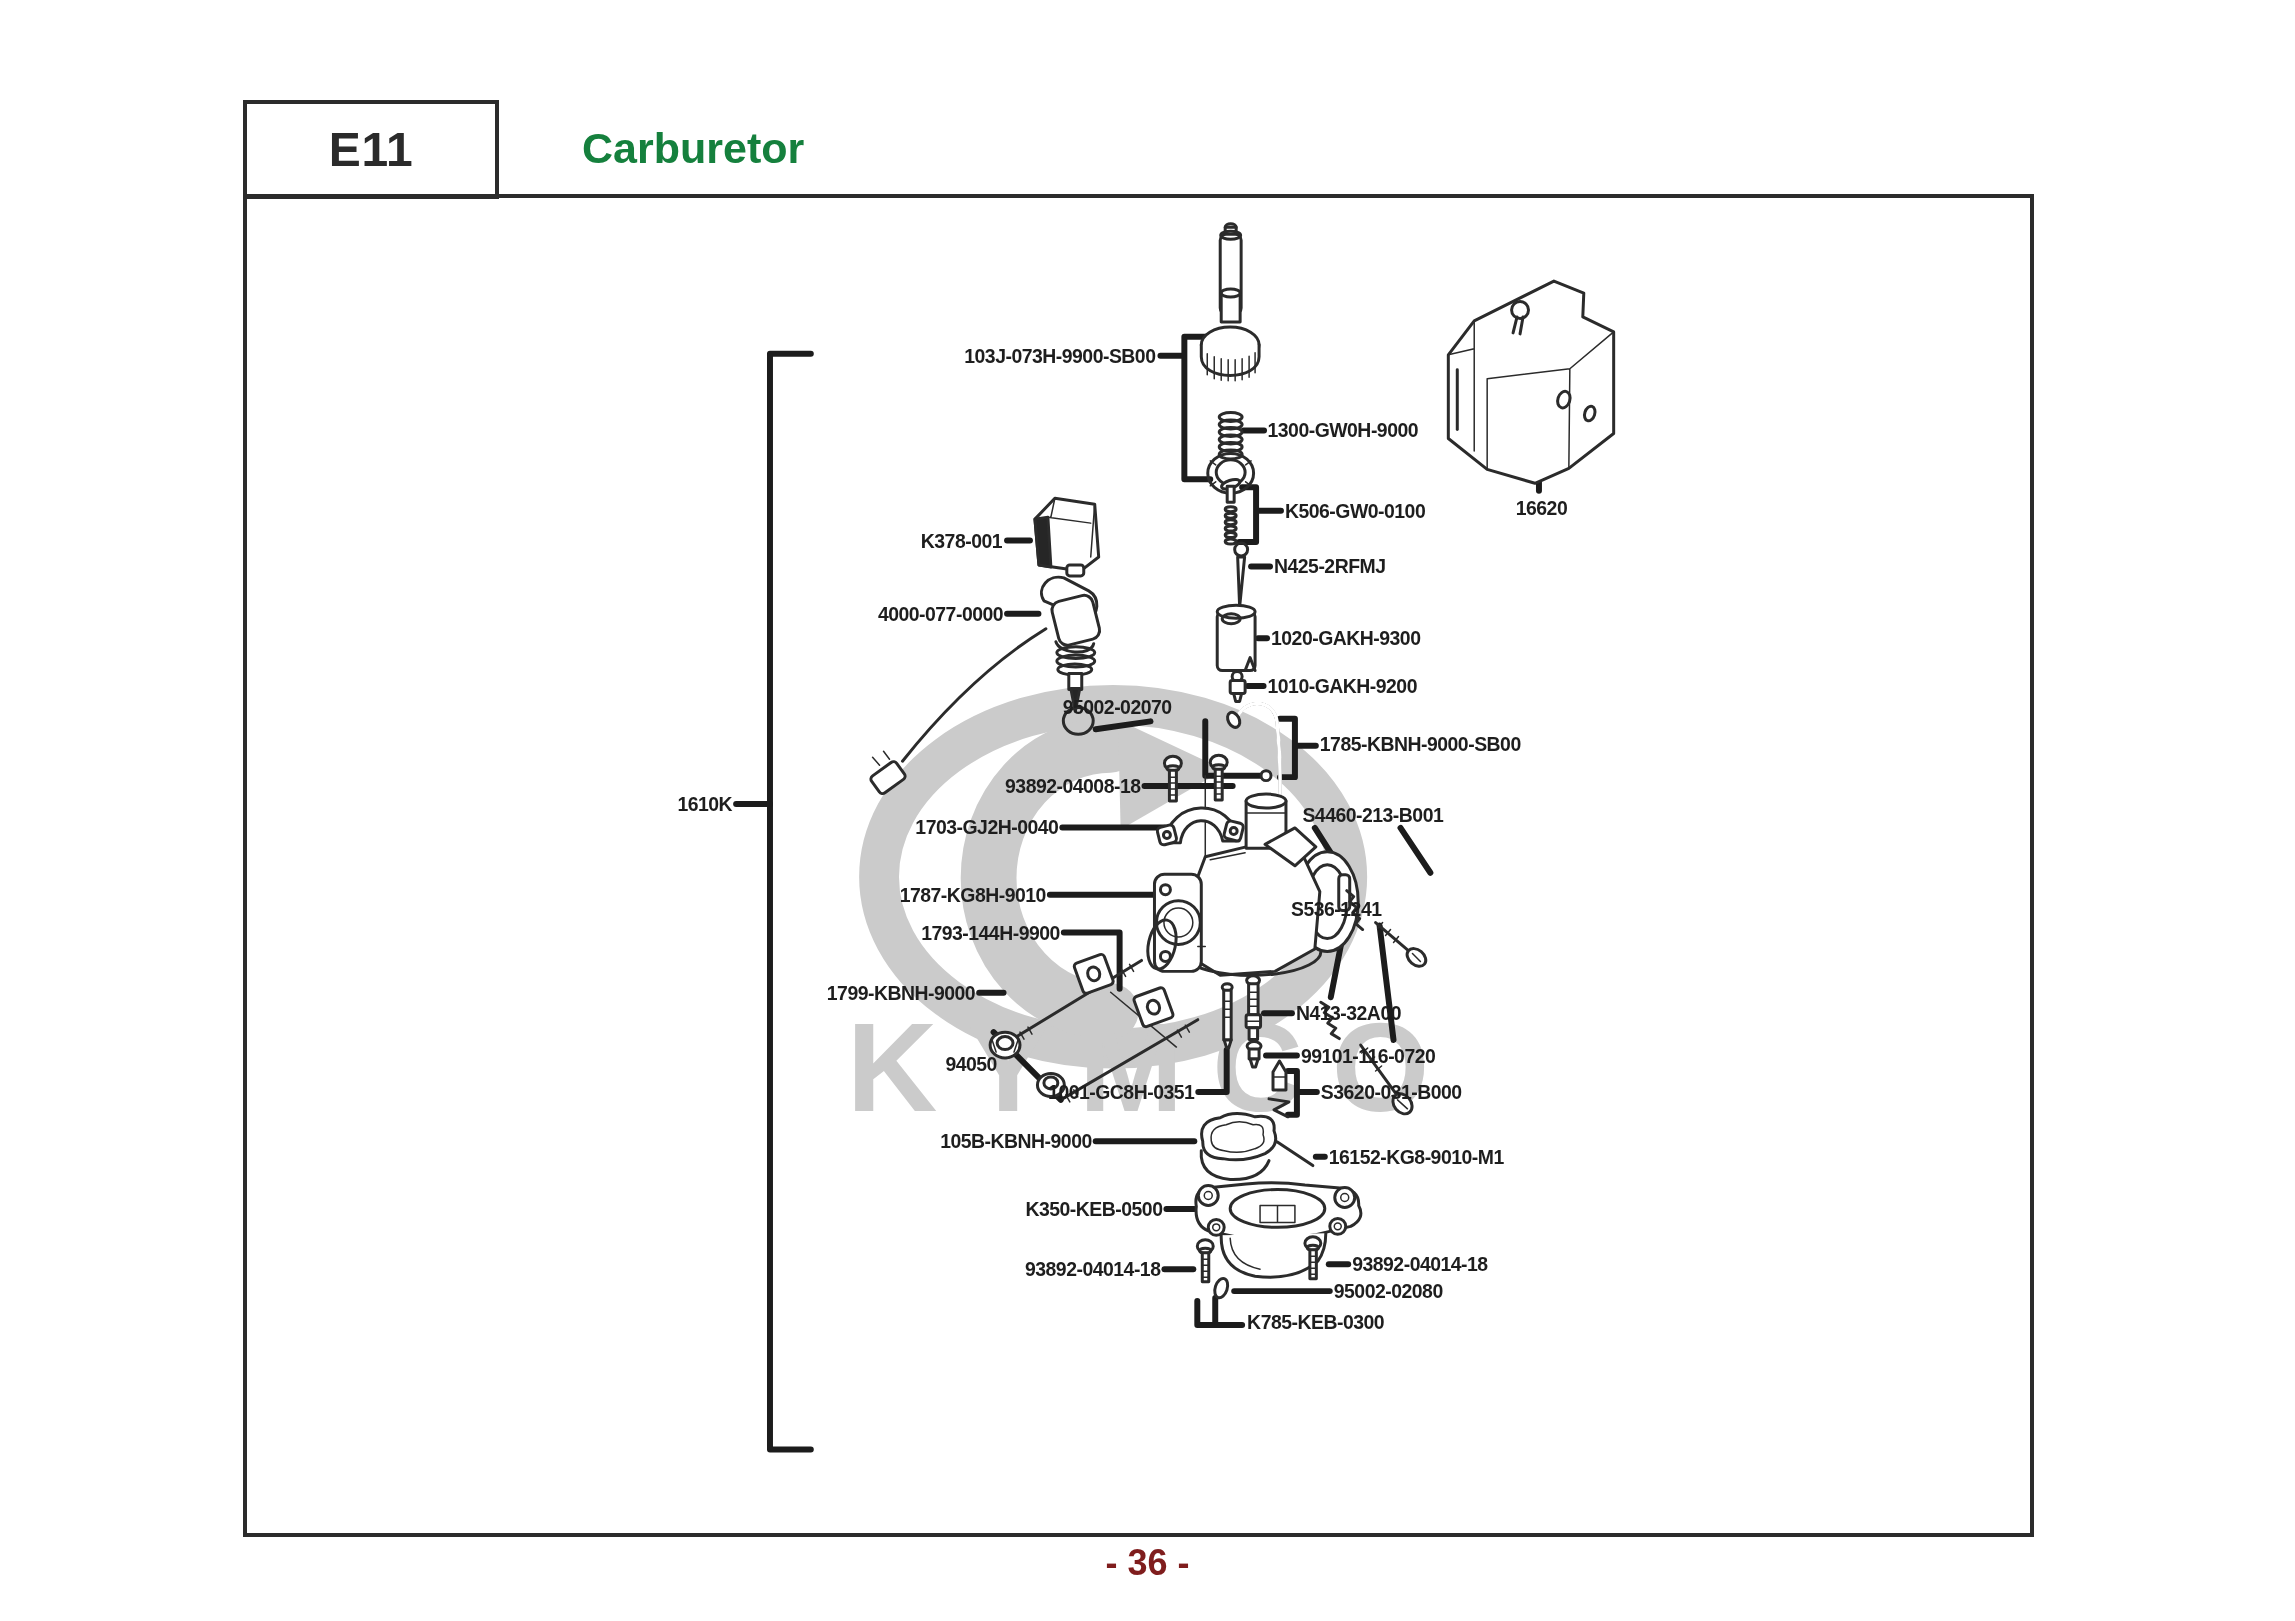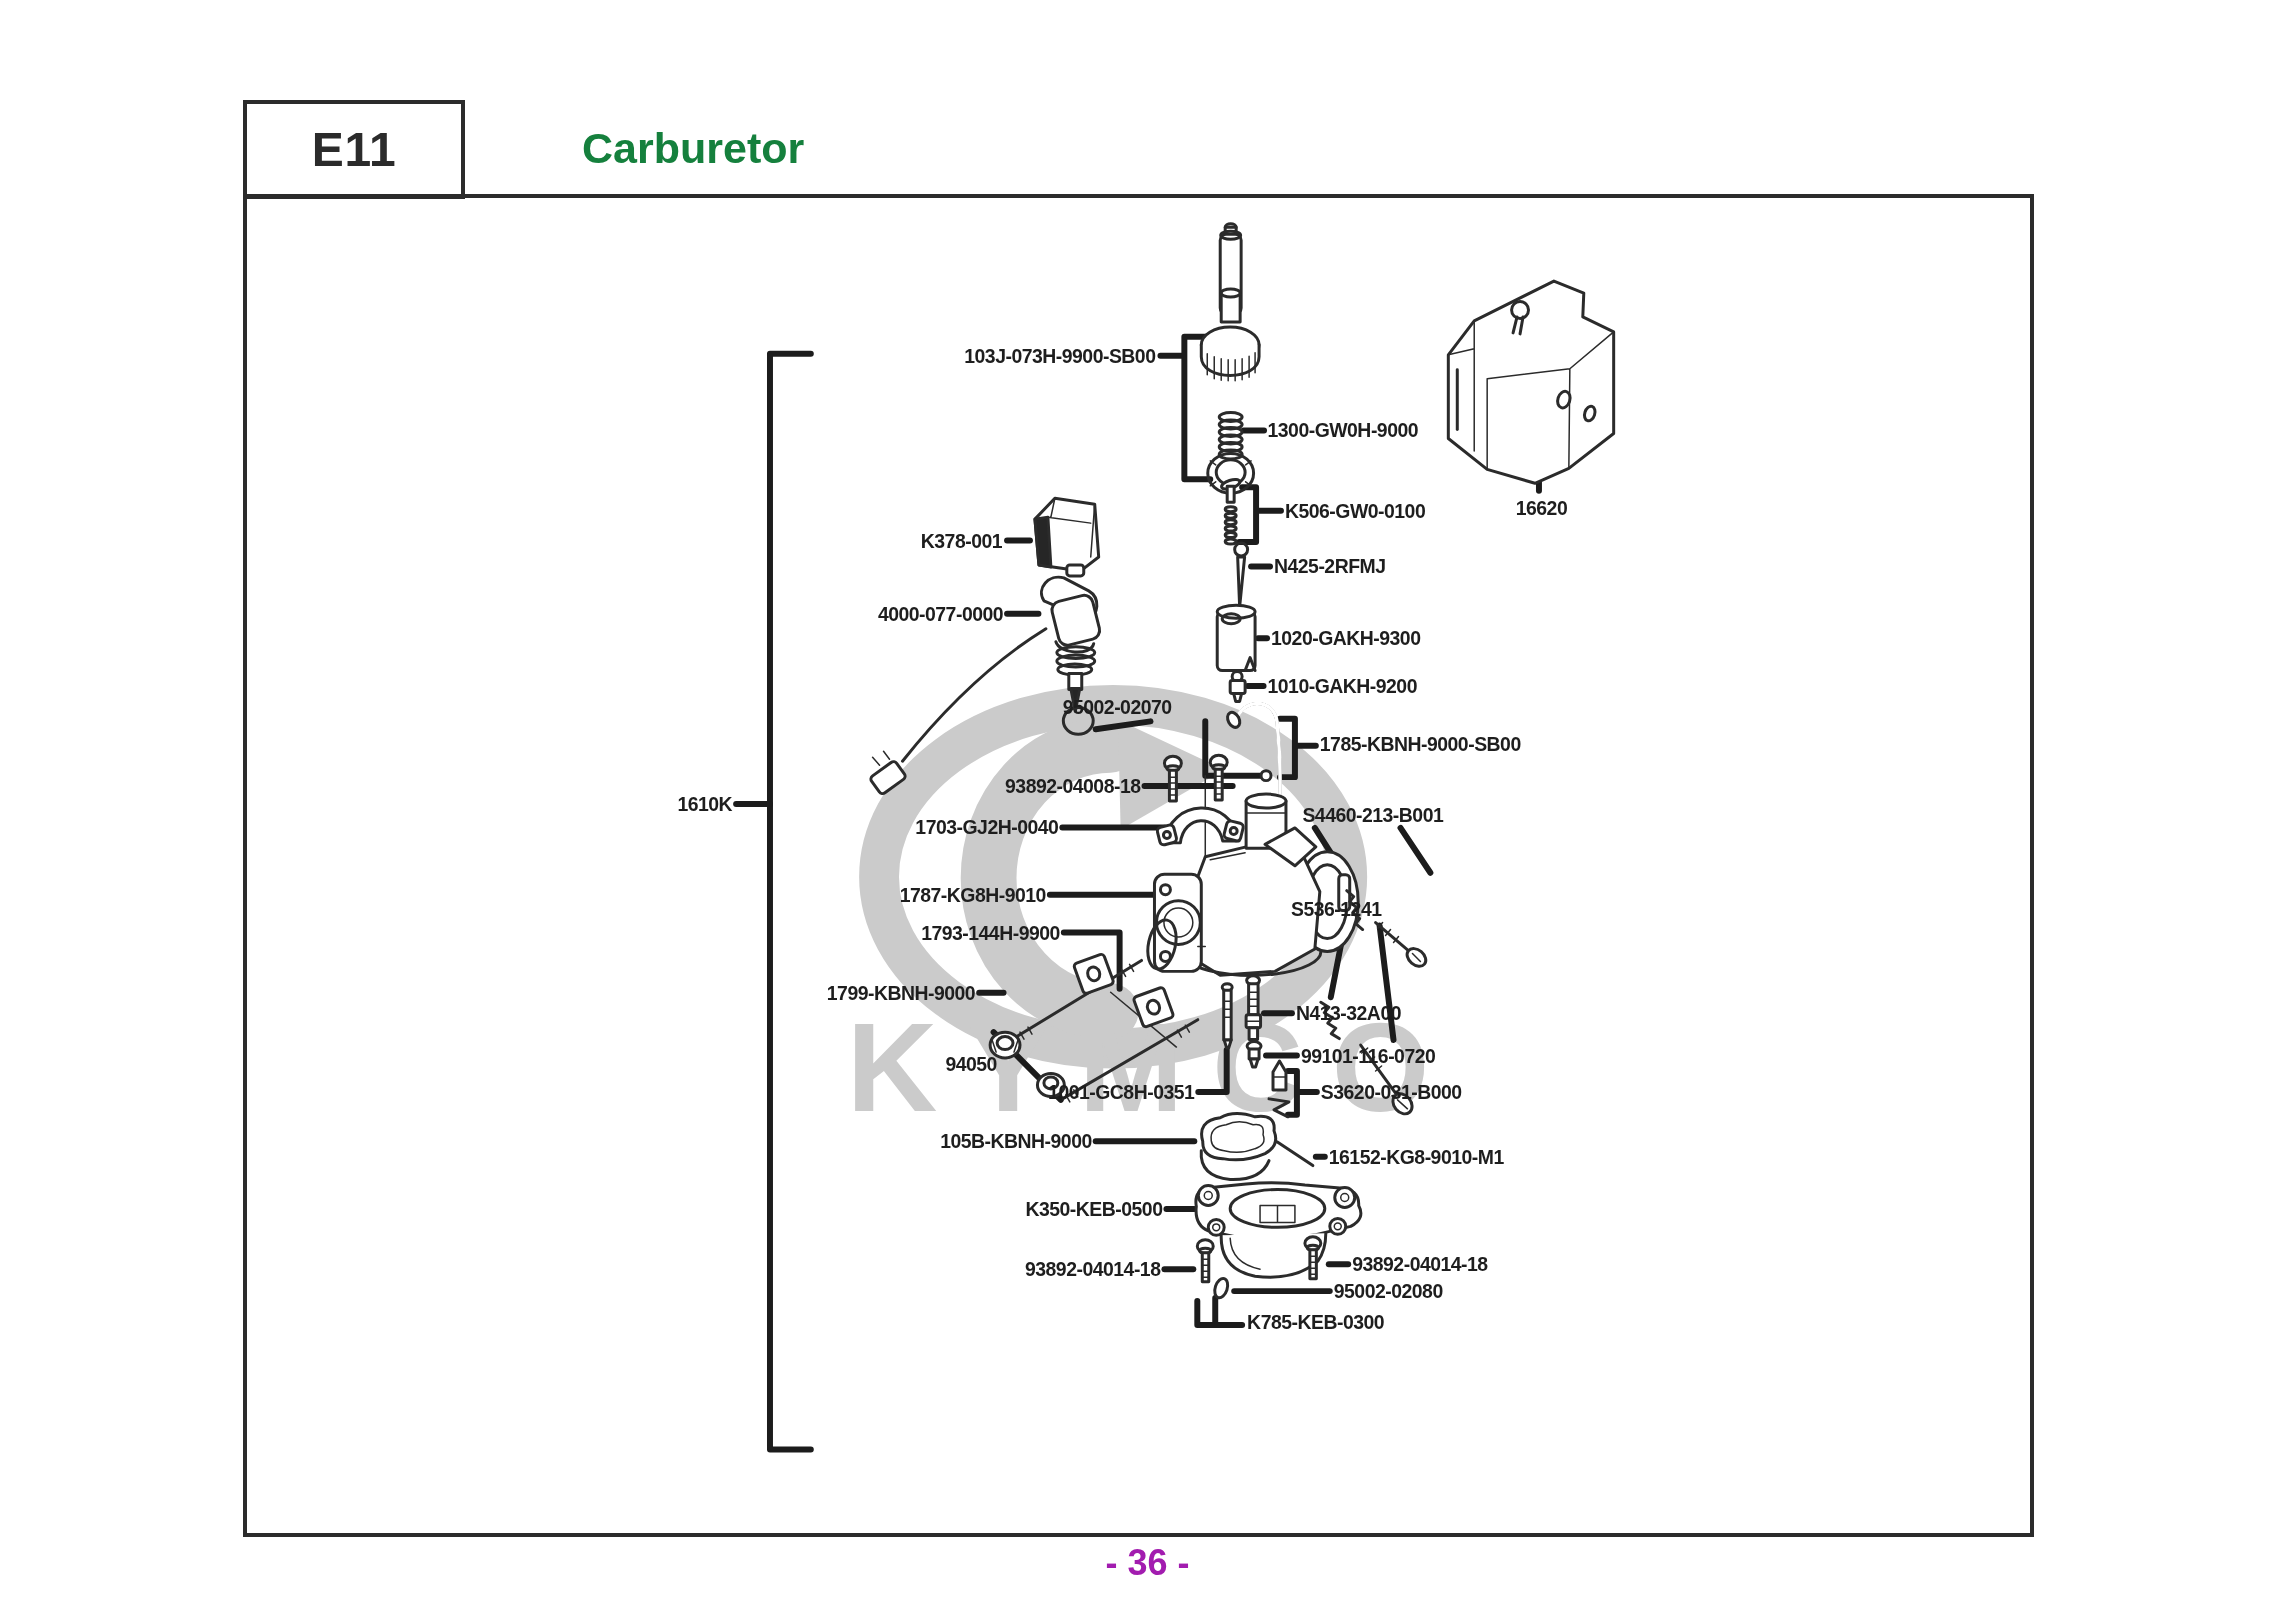--- a/index.html
+++ b/index.html
@@ -1,26 +1,26 @@
 <!DOCTYPE html>
 <html style="font-size:8px"><head>
 <meta charset="utf-8">
 <style>
   html,body{margin:0;padding:0;background:#ffffff;}
   body{width:2295px;height:1622px;overflow:hidden;position:relative;
        font-family:"Liberation Sans",sans-serif;color:#232323;}
   #frame{position:absolute;left:243px;top:194px;width:1791px;height:1343px;
          border:4.5px solid #2b2b2b;box-sizing:border-box;background:transparent;}
-  #code-box{position:absolute;left:243px;top:100px;width:222px;height:99px;
+  #code-box{position:absolute;left:243px;top:100px;width:256px;height:99px;
             border:4.5px solid #2b2b2b;box-sizing:border-box;background:#fff;
             display:flex;align-items:center;justify-content:center;}
   #code-box .code{font-size:48px;font-weight:bold;letter-spacing:0.5px;color:#2b2b2b;}
   #hdr-title{position:absolute;left:582px;top:124px;font-size:43px;font-weight:bold;color:#15803d;}
   #pageno{position:absolute;left:0;top:1542px;width:2295px;text-align:center;
-          font-size:36px;font-weight:bold;color:#a21caf;}
+          font-size:36px;font-weight:bold;color:#7f1d1d;}
   svg{position:absolute;left:0;top:0;}
   svg *{stroke-linecap:round;stroke-linejoin:round;}
   .pt{stroke:#2b2b2b;stroke-width:6;fill:#ffffff;}
   .ptn{stroke:#2b2b2b;stroke-width:6;fill:none;}
   .thin{stroke:#2b2b2b;stroke-width:3;fill:none;}
   .dk{stroke:#2b2b2b;stroke-width:6;fill:#262626;}
   .ld{stroke:#1c1c1c;stroke-width:12;fill:none;}
   .part-label{font-family:"Liberation Sans",sans-serif;font-weight:bold;font-size:39px;
               fill:#1e1e1e;letter-spacing:-1px;}
   .wm{fill:#cbcbcb;}

